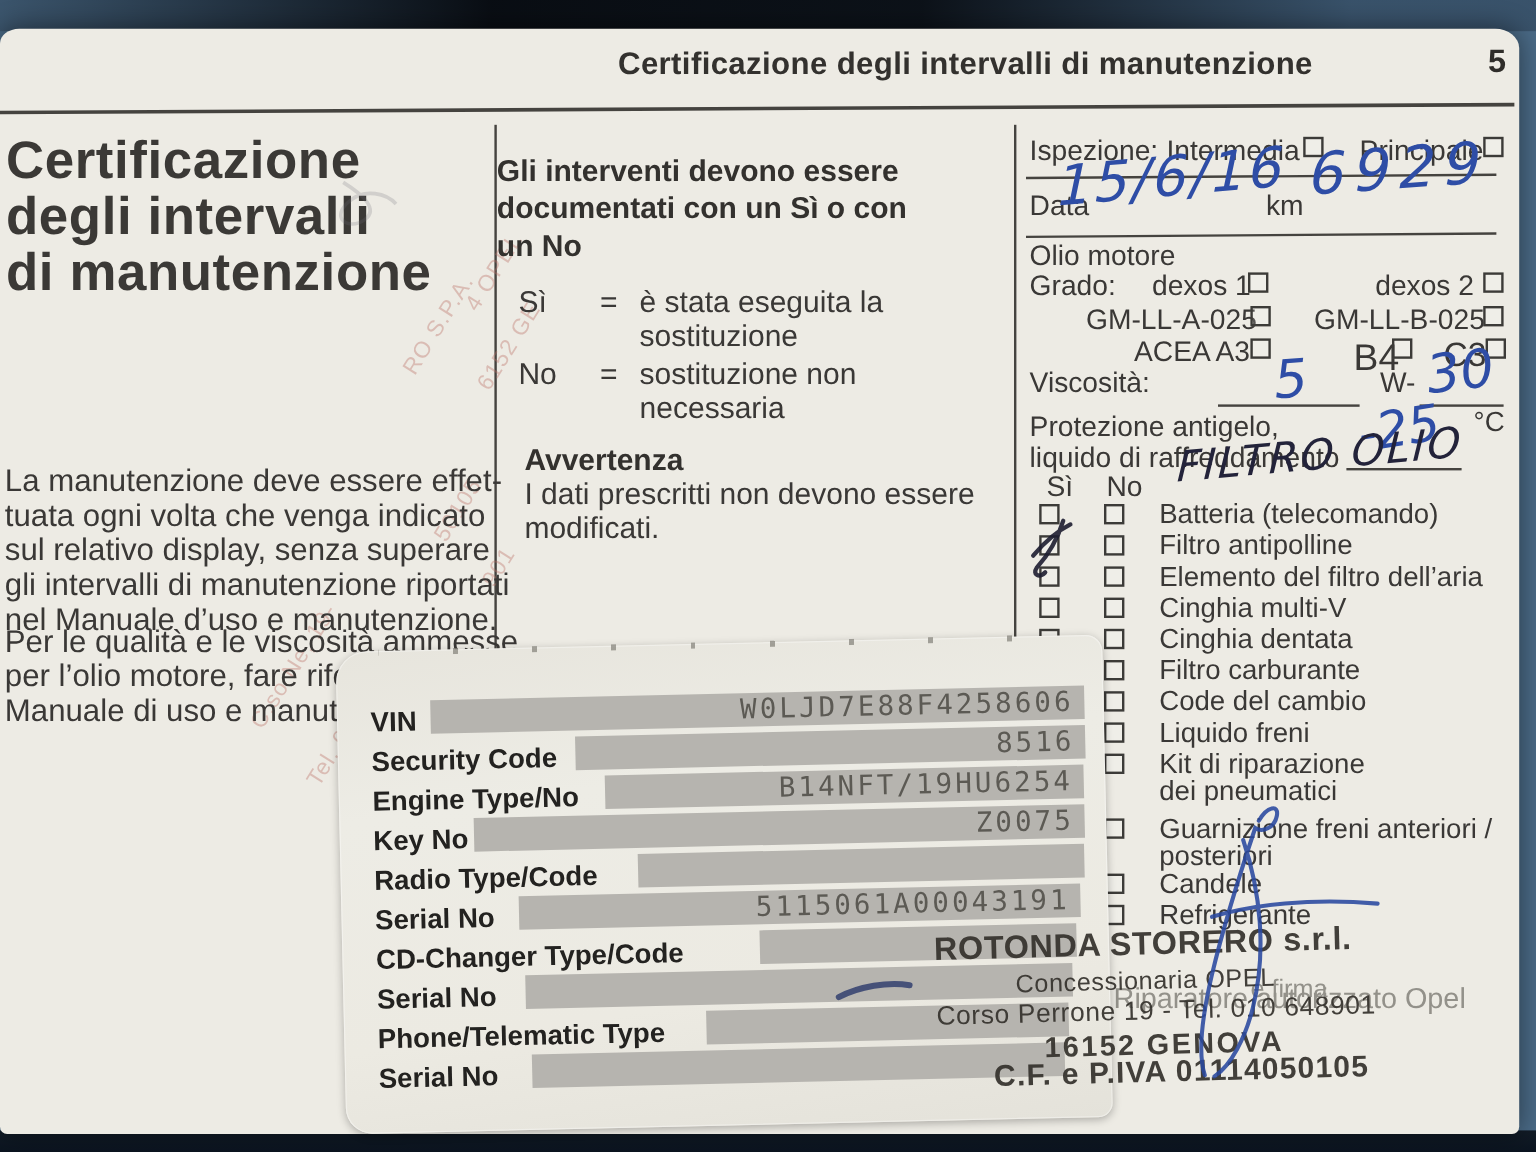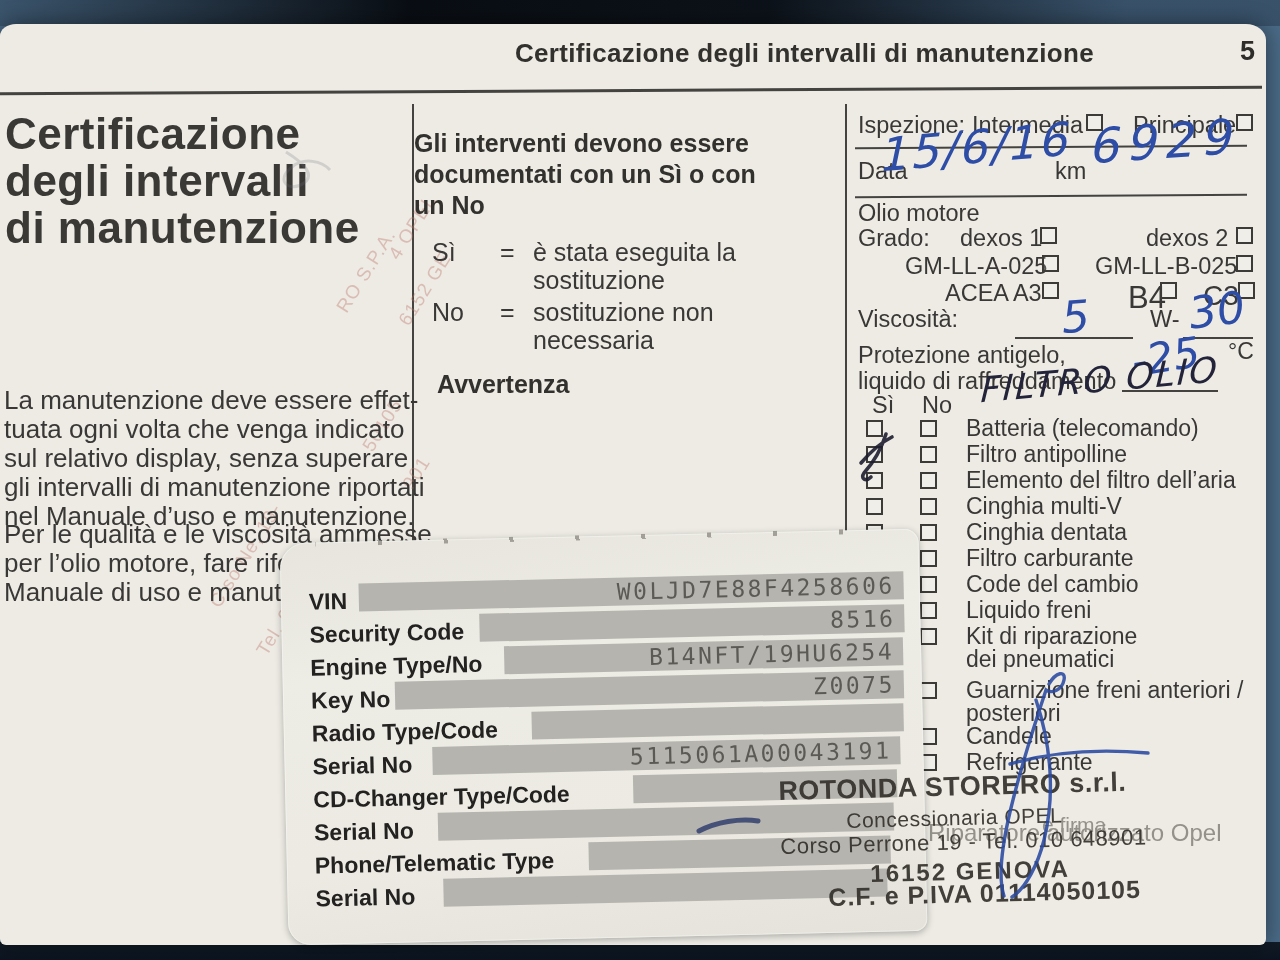--- a/index.html
+++ b/index.html
@@ -83,20 +83,22 @@
 un No</div>
   <div class="abs txt" style="left:432px;top:238px;font-size:25px;">Sì</div>
   <div class="abs txt" style="left:500px;top:238px;font-size:25px;">=</div>
   <div class="abs pre txt" style="left:533px;top:238px;font-size:25px;line-height:28px;">è stata eseguita la
 sostituzione</div>
   <div class="abs txt" style="left:432px;top:298px;font-size:25px;">No</div>
   <div class="abs txt" style="left:500px;top:298px;font-size:25px;">=</div>
   <div class="abs pre txt" style="left:533px;top:298px;font-size:25px;line-height:28px;">sostituzione non
 necessaria</div>
   <div class="abs b" style="left:437px;top:370px;font-size:25px;color:#33312e;">Avvertenza</div>
+  <div class="abs pre txt" style="left:437px;top:398px;font-size:25px;line-height:28px;">I dati prescritti non devono essere
+modificati.</div>
 
   <div class="abs txt" style="left:858px;top:112px;font-size:23.5px;">Ispezione:</div>
   <div class="abs txt" style="left:972px;top:112px;font-size:23.5px;">Intermedia</div>
   <div class="cb" style="left:1086px;top:114px;"></div>
   <div class="abs txt" style="left:1133px;top:112px;font-size:23.5px;">Principale</div>
   <div class="cb" style="left:1236px;top:114px;"></div>
   <div class="rule" style="left:855px;top:146px;width:392px;height:2px;transform:rotate(-0.4deg);"></div>
 
   <div class="abs txt" style="left:858px;top:158px;font-size:23.5px;">Data</div>
   <div class="abs hw" style="left:882px;top:128px;font-size:46px;transform:rotate(-5deg) skewX(-6deg);letter-spacing:2px;">15/6/16</div>

